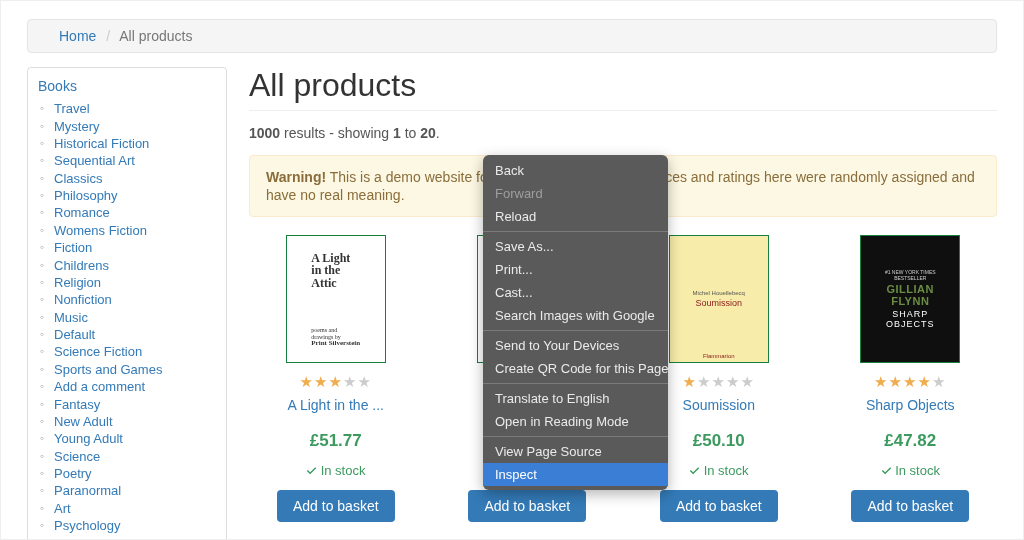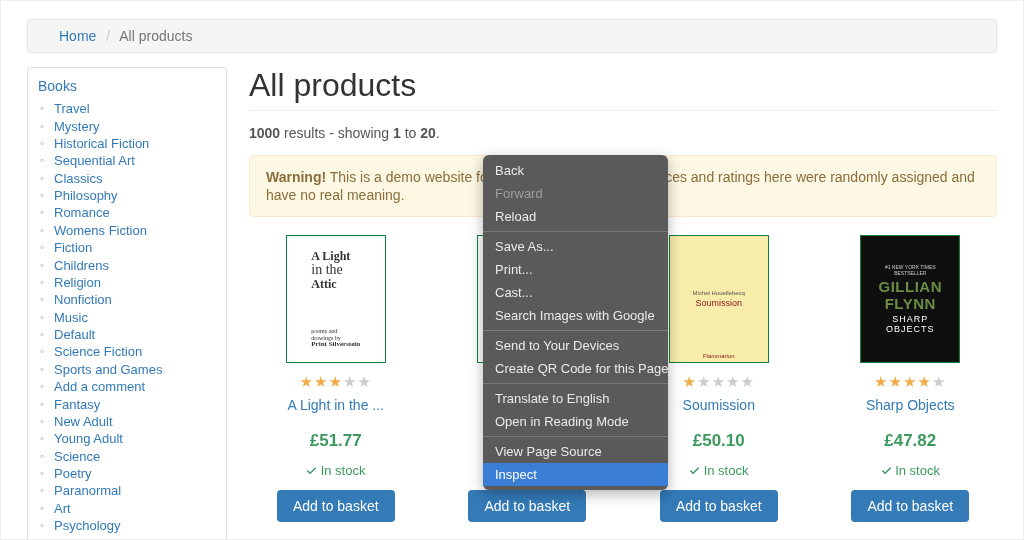--- a/index.html
+++ b/index.html
@@ -40,21 +40,21 @@
   .btn { display:inline-block; background:#337ab7; color:#fff; padding:8px 16px; border-radius:4px; font-size:14px; margin-top:12px; }
 
   
   .thumb.light-attic { background:#fff; color:#333; font-family:"Times New Roman",serif; }
   .thumb.soumission { background:#f7eca9; color:#8a1a1a; position:relative; }
   .thumb.soumission .author { font-size:6px; color:#555; }
   .thumb.soumission .t { font-size:9px; font-weight:500; margin-top:2px; }
   .thumb.soumission .pub { position:absolute; bottom:3px; left:0; right:0; font-size:6px; color:#8a1a1a; }
   .thumb.sharp { background:#0f0f0f; color:#fff; position:relative; }
   .thumb.sharp .top { font-size:5px; color:#ccc; }
-  .thumb.sharp .auth { color:#6a8d43; font-size:15px; font-weight:700; letter-spacing:0.5px; margin-top:2px; }
+  .thumb.sharp .auth { color:#6a8d43; font-size:11px; font-weight:700; letter-spacing:0.5px; margin-top:2px; }
   .thumb.sharp .tt { font-size:9px; letter-spacing:1px; margin-top:2px; }
 
   
   .ctx { position:absolute; left:482px; top:154px; width:185px; background:#5a5a5a; color:#eaeaea; border-radius:6px; font-size:13px; padding:4px 0; box-shadow:0 4px 14px rgba(0,0,0,0.3); z-index:50; }
   .ctx .item { padding:4px 12px; white-space:nowrap; }
   .ctx .item.disabled { color:#9e9e9e; }
   .ctx hr { border:0; border-top:1px solid #7a7a7a; margin:3px 0; }
   .ctx .item.highlight { background:#3a7fd5; color:#fff; }
 </style>
 </head>
@@ -109,21 +109,21 @@
         <b>1000</b><span> results - showing </span><b>1</b><span> to </span><b>20</b><span>.</span>
       </div>
       <div class="alert">
         <b>Warning!</b><span> This is a demo website for web scraping purposes. Prices and ratings here were randomly assigned and have no real meaning.</span>
       </div>
 
       <div class="grid" id="product-grid">
           <div class="card"><div class="thumb light-attic">
               <div style="text-align:left;line-height:1.05">
                 <div style="font-size:12px;font-weight:700">A Light</div>
-                <div style="font-size:14px;font-weight:400">in the</div>
+                <div style="font-size:12px;font-weight:700">in the</div>
                 <div style="font-size:12px;font-weight:700">Attic</div>
                 <div style="margin-top:38px;font-size:6px">poems and</div>
                 <div style="font-size:6px">drawings by</div>
                 <div style="font-size:7px;font-weight:700">Print Silverstein</div>
               </div>
             </div><div class="stars"><span class="star-on">★</span><span class="star-on">★</span><span class="star-on">★</span><span class="star-off">★</span><span class="star-off">★</span></div><div class="title"><a href="#">A Light in the ...</a></div><div class="price">£51.77</div><div class="stock"><svg width="11" height="11" viewBox="0 0 16 16" fill="#3c9a5f">
                 <path d="M13.4 3.2 6 10.6 2.6 7.2 1.2 8.6l4.8 4.8 8.8-8.8z"></path>
               </svg> In stock</div><div class="btn">Add to basket</div></div>
           <div class="card"><div class="thumb "></div><div class="stars"><span class="star-on">★</span><span class="star-off">★</span><span class="star-off">★</span><span class="star-off">★</span><span class="star-off">★</span></div><div class="title"><a href="#">Tipping the...</a></div><div class="price">£53.74</div><div class="stock"><svg width="11" height="11" viewBox="0 0 16 16" fill="#3c9a5f">
                 <path d="M13.4 3.2 6 10.6 2.6 7.2 1.2 8.6l4.8 4.8 8.8-8.8z"></path>

